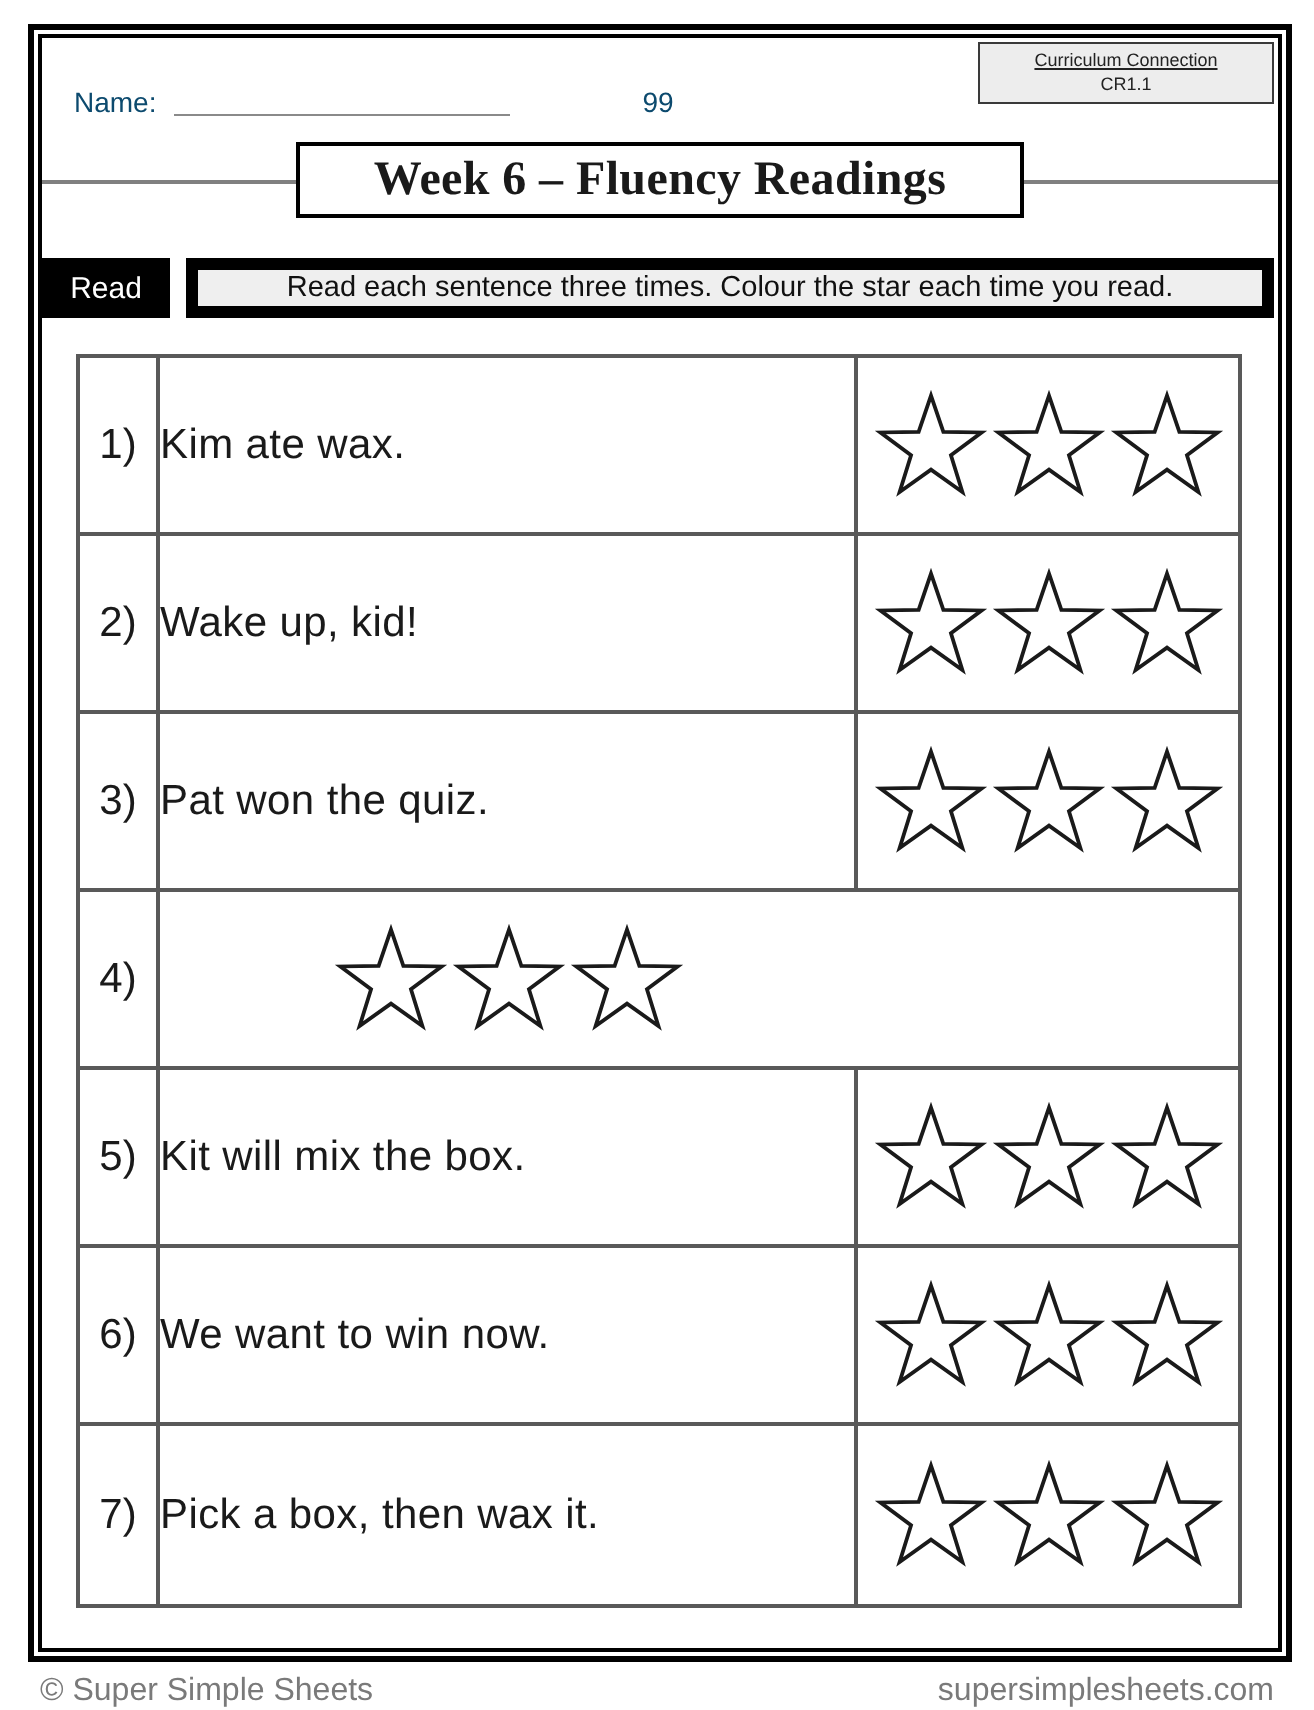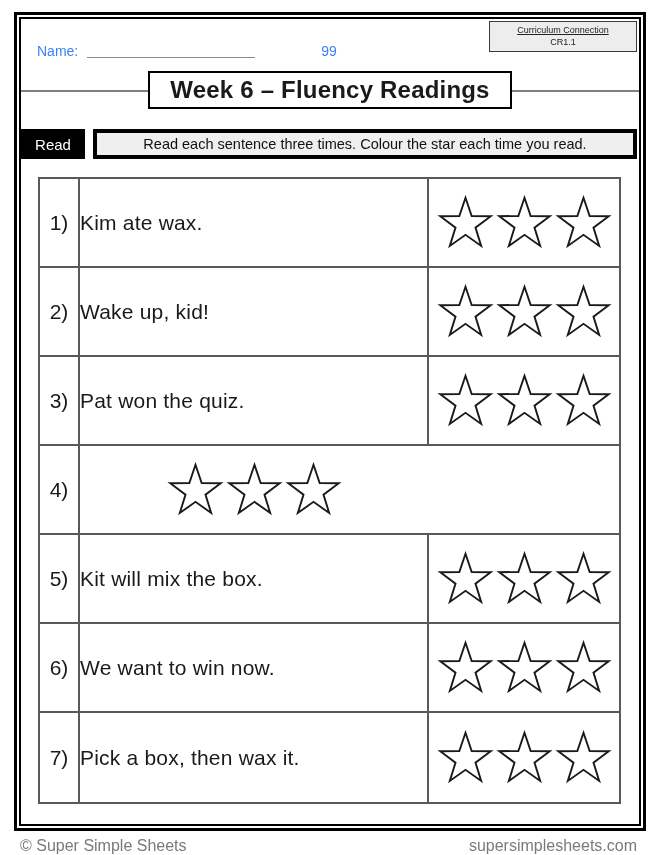--- a/index.html
+++ b/index.html
@@ -16,56 +16,56 @@
     position:absolute;left:14px;top:12px;width:632px;height:819px;
     border:3px solid var(--frame);background:#ffffff;
   }
   .frame-inner{
     position:absolute;left:2px;top:2px;right:2px;bottom:2px;
     border:2px solid var(--frame);
   }
   
   .header-row{
     position:absolute;left:0;top:22px;width:100%;height:22px;
-    font-size:14px;color:#3b82f6;
+    font-size:14px;color:#0c4a6e;
   }
   .name-label{position:absolute;left:16px;top:2px;}
   .name-line{
     position:absolute;left:66px;top:16px;width:168px;height:0;
     border-bottom:1.5px solid #8a8a8a;
   }
   .page-num{position:absolute;left:286px;top:2px;width:44px;text-align:center;}
   .curriculum-box{
     position:absolute;top:2px;right:2px;width:148px;height:31px;
     background:var(--box-bg);border:1px solid #3a3a3a;
     display:flex;flex-direction:column;align-items:center;justify-content:center;
     font-size:9px;color:#222;line-height:1.3;
   }
   .curriculum-label{text-decoration:underline;}
   
   .title-wrap{position:absolute;left:0;top:52px;width:100%;height:40px;}
   .title-rule{position:absolute;left:0;right:0;top:19px;height:2px;background:var(--line);}
   .title-box{
     position:relative;margin:0 auto;width:364px;height:38px;background:#ffffff;
     border:2px solid #000;display:flex;align-items:center;justify-content:center;
-    font-size:24px;font-weight:bold;letter-spacing:0.2px;
+    font-size:24px;font-weight:bold;letter-spacing:0.2px;font-family:Liberation Serif, serif;
   }
   
   .read-row{
     position:absolute;left:0;top:110px;width:100%;height:30px;
     display:flex;align-items:stretch;
   }
   .read-badge{
     width:64px;background:var(--badge-bg);color:var(--badge-text);
     display:flex;align-items:center;justify-content:center;
     font-size:15px;
   }
   .instruction-box{
     flex:1;margin-left:8px;margin-right:2px;background:#efefef;
-    border:4px solid #000000;display:flex;align-items:center;justify-content:center;
+    border:6px solid #000000;display:flex;align-items:center;justify-content:center;
     font-size:14.5px;color:#111;
   }
   
   .sentence-table{
     position:absolute;left:17px;top:158px;width:583px;
     border:2px solid var(--table-border);background:#fff;
   }
   .srow{
     display:grid;grid-template-columns:40px 1fr 190px;height:89px;
     border-bottom:2px solid var(--table-border);

